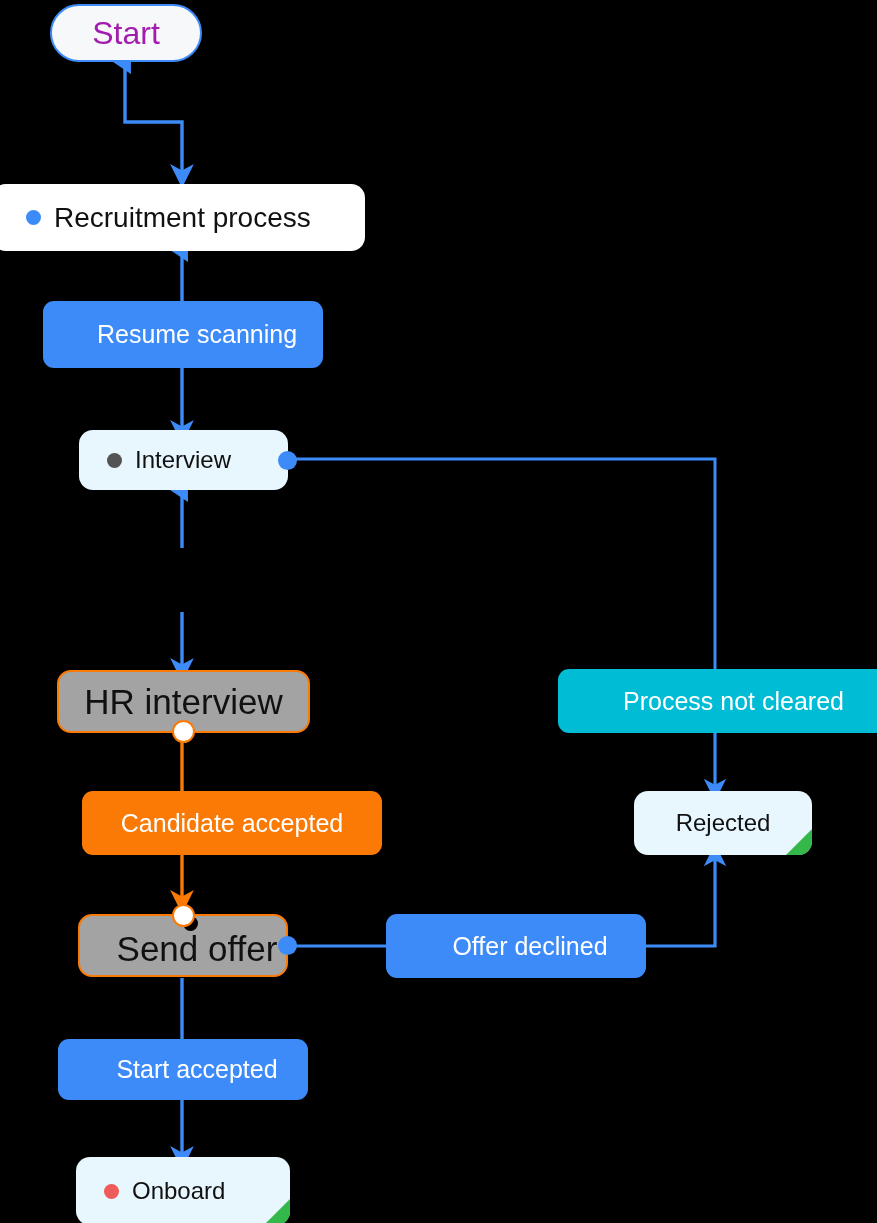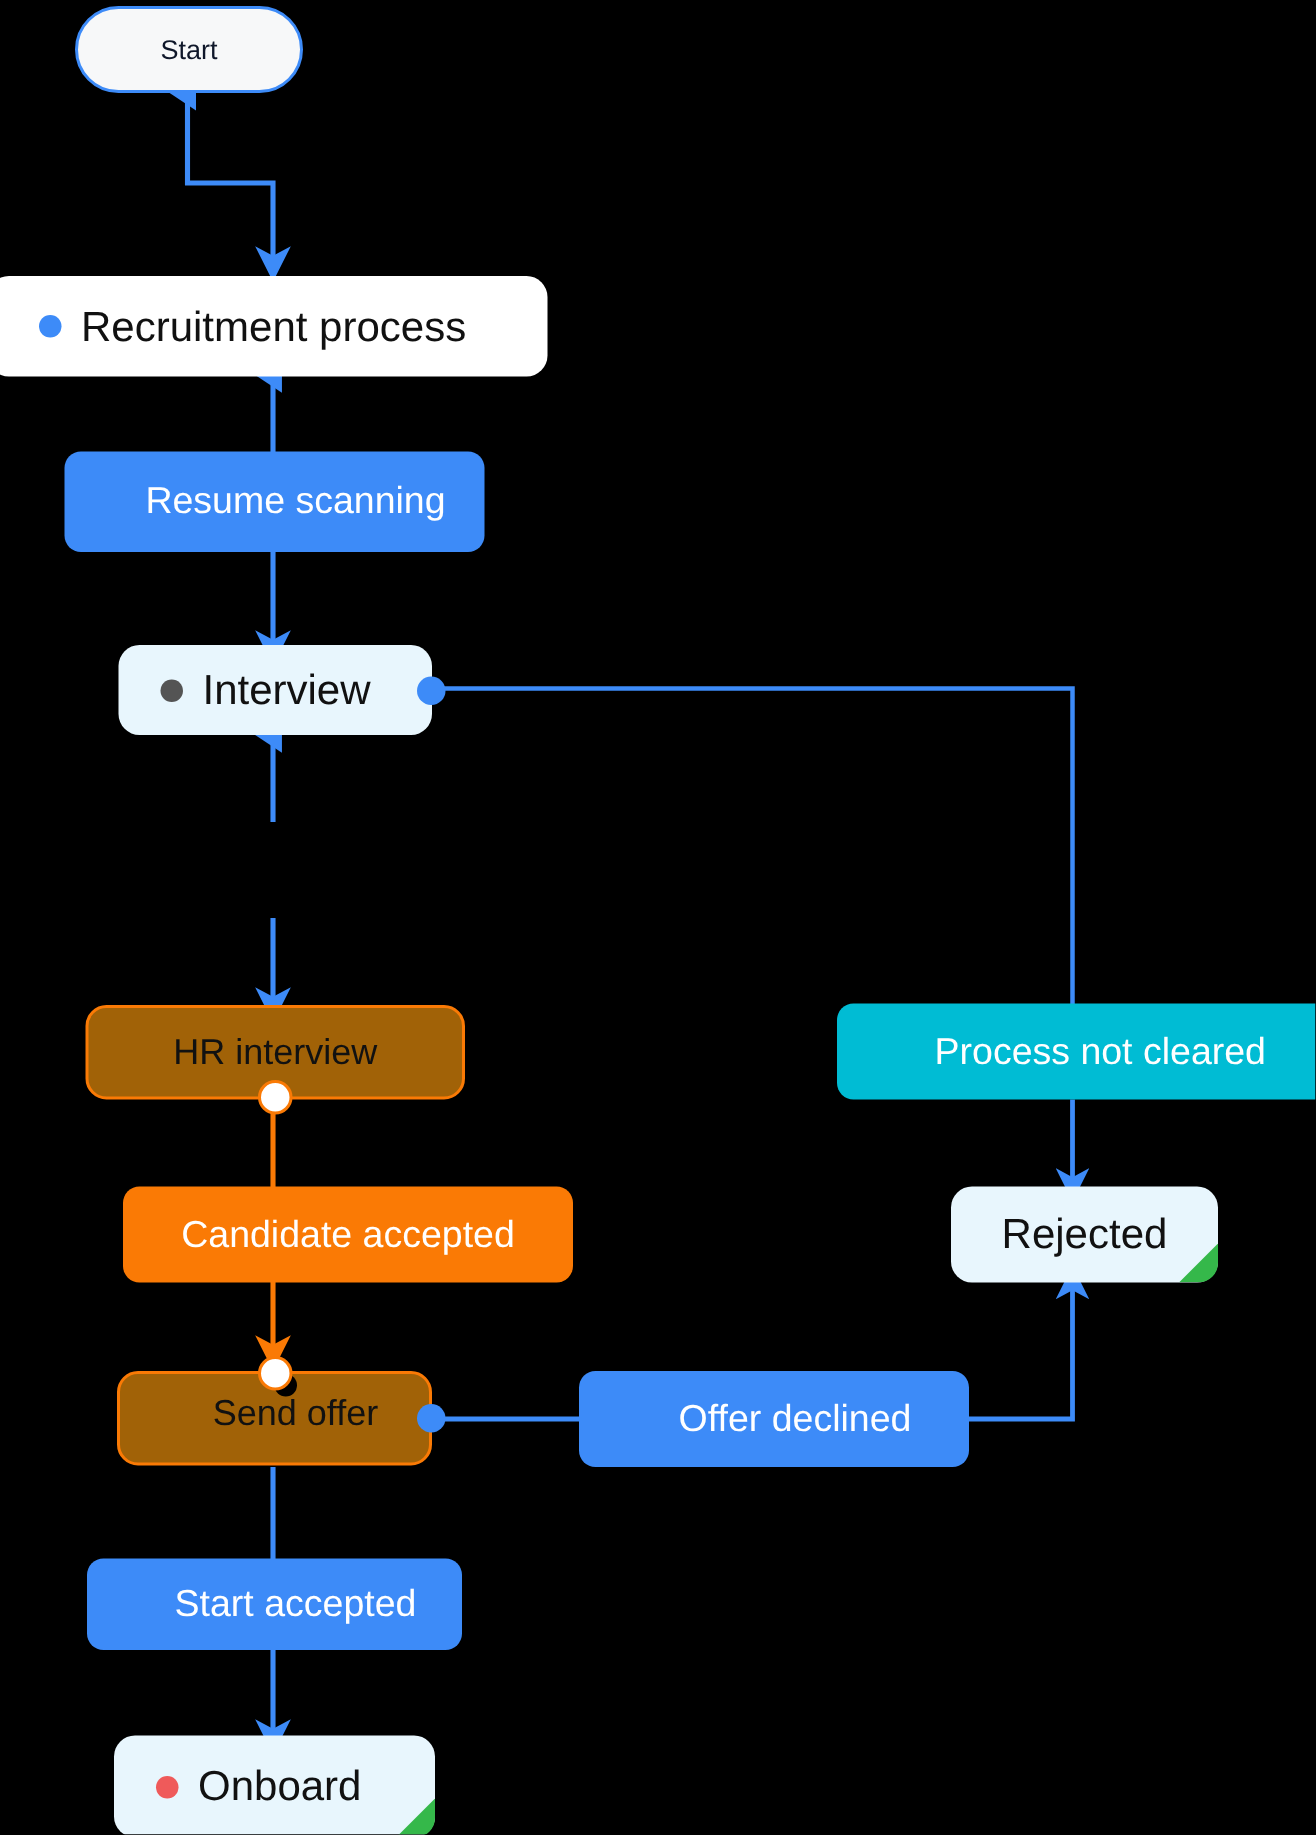--- a/index.html
+++ b/index.html
@@ -35,38 +35,38 @@
   }
   .node .lbl {
     display: inline-block;
     line-height: 1;
   }
   
   .n-start {
     background: #f7f8f9;
     border: 2.5px solid #3d8bf8;
     border-radius: 999px;
-    color: #0f172a;
-    font-size: 18px;
+    color: #a21caf;
+    font-size: 32px;
   }
   
   .n-card-white {
     background: #ffffff;
     border-radius: 14px;
     color: #111111;
     font-size: 28px;
     justify-content: flex-start;
     padding-left: 34px;
   }
   
   .n-card-lblue {
     background: #e8f6fd;
     border-radius: 14px;
     color: #111111;
-    font-size: 28px;
+    font-size: 24px;
   }
   .n-card-lblue.with-dot {
     justify-content: flex-start;
     padding-left: 28px;
   }
   
   .n-pill-blue {
     background: #3d8bf8;
     border-radius: 11px;
     color: #ffffff;
@@ -82,25 +82,25 @@
   }
   
   .n-pill-orange {
     background: #fa7a05;
     border-radius: 11px;
     color: #ffffff;
     font-size: 25px;
   }
   
   .n-card-orange {
-    background: #a16207;
+    background: #a3a3a3;
     border: 2.5px solid #fa7a05;
     border-radius: 14px;
     color: #111111;
-    font-size: 24px;
+    font-size: 35px;
   }
   .n-card-orange.with-dot {
     justify-content: flex-start;
     padding-left: 28px;
     flex-direction: column;
   }
   
   .dot {
     display: inline-block;
     width: 15px;

